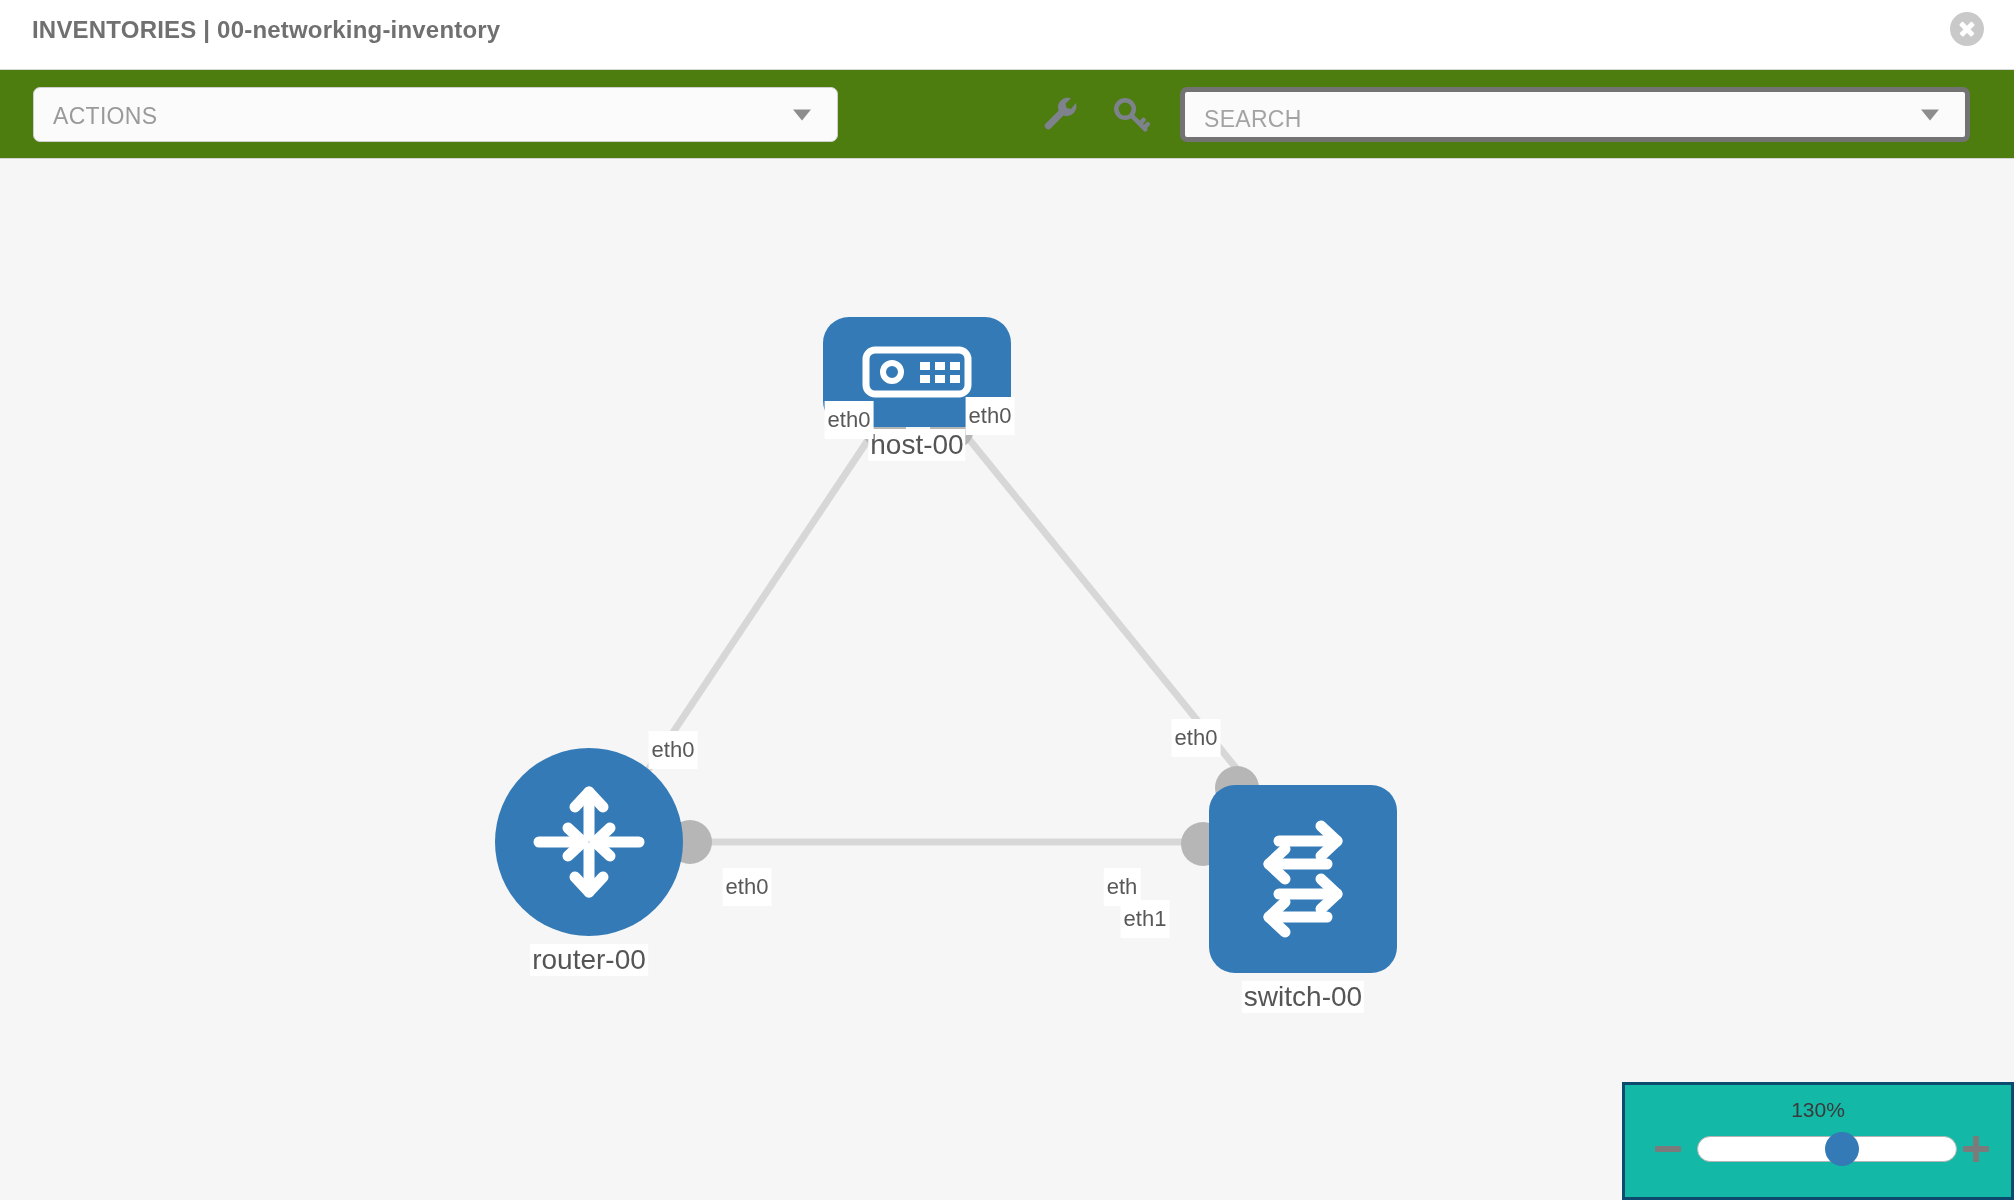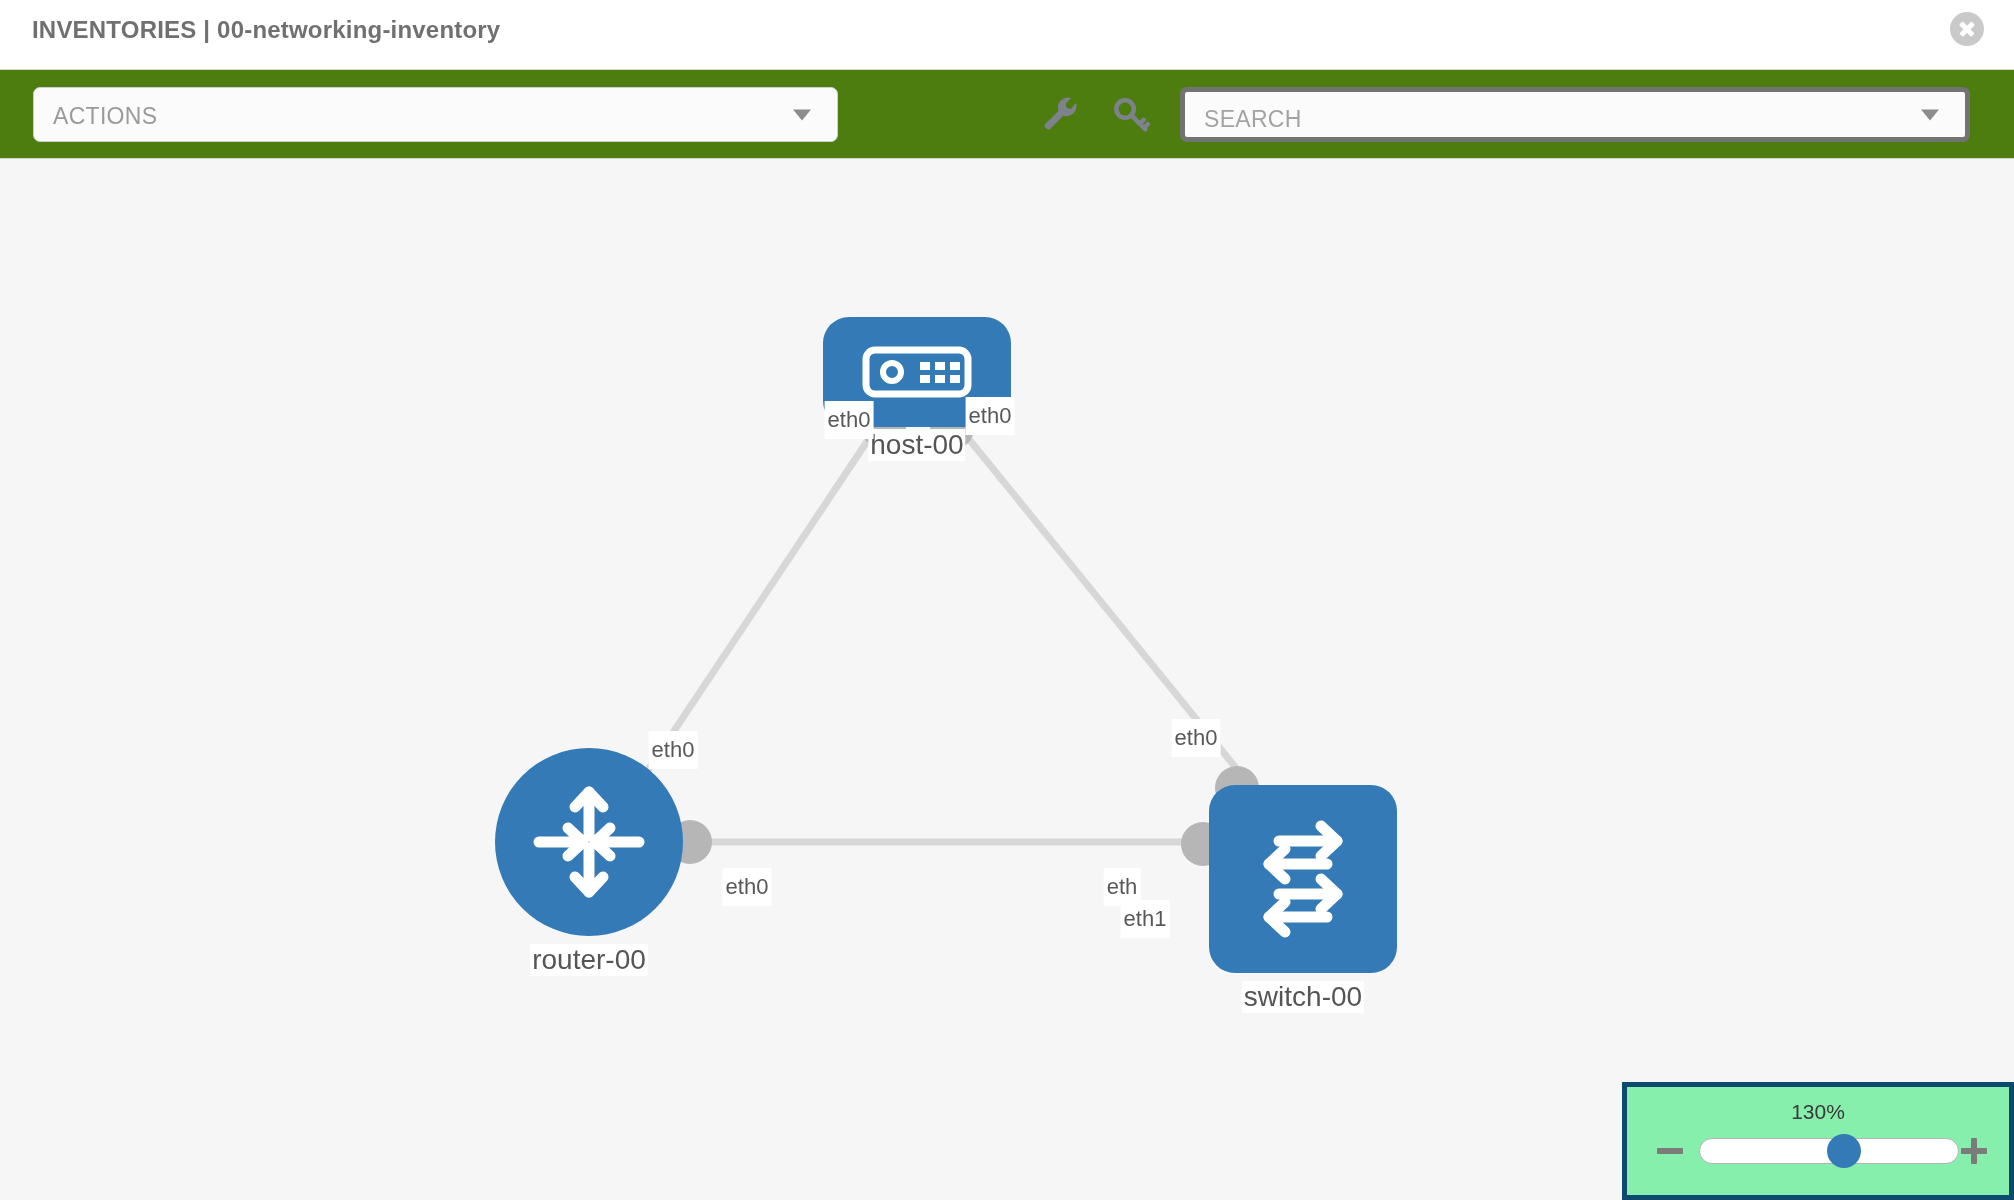--- a/index.html
+++ b/index.html
@@ -206,22 +206,22 @@
     transform: translate(-50%, -50%);
   }
 
   
   .zoom-widget {
     position: absolute;
     left: 1622px;
     top: 1082px;
     width: 392px;
     height: 118px;
-    background: #86efac;
-    border: 5px solid #0c4a6e;
+    background: #14b8a6;
+    border: 3px solid #0c4a6e;
   }
   .zoom-value {
     position: absolute;
     top: 13px;
     left: 0; right: 0;
     text-align: center;
     font-size: 21px;
     color: #3a3a3a;
   }
   .zoom-minus, .zoom-plus {

